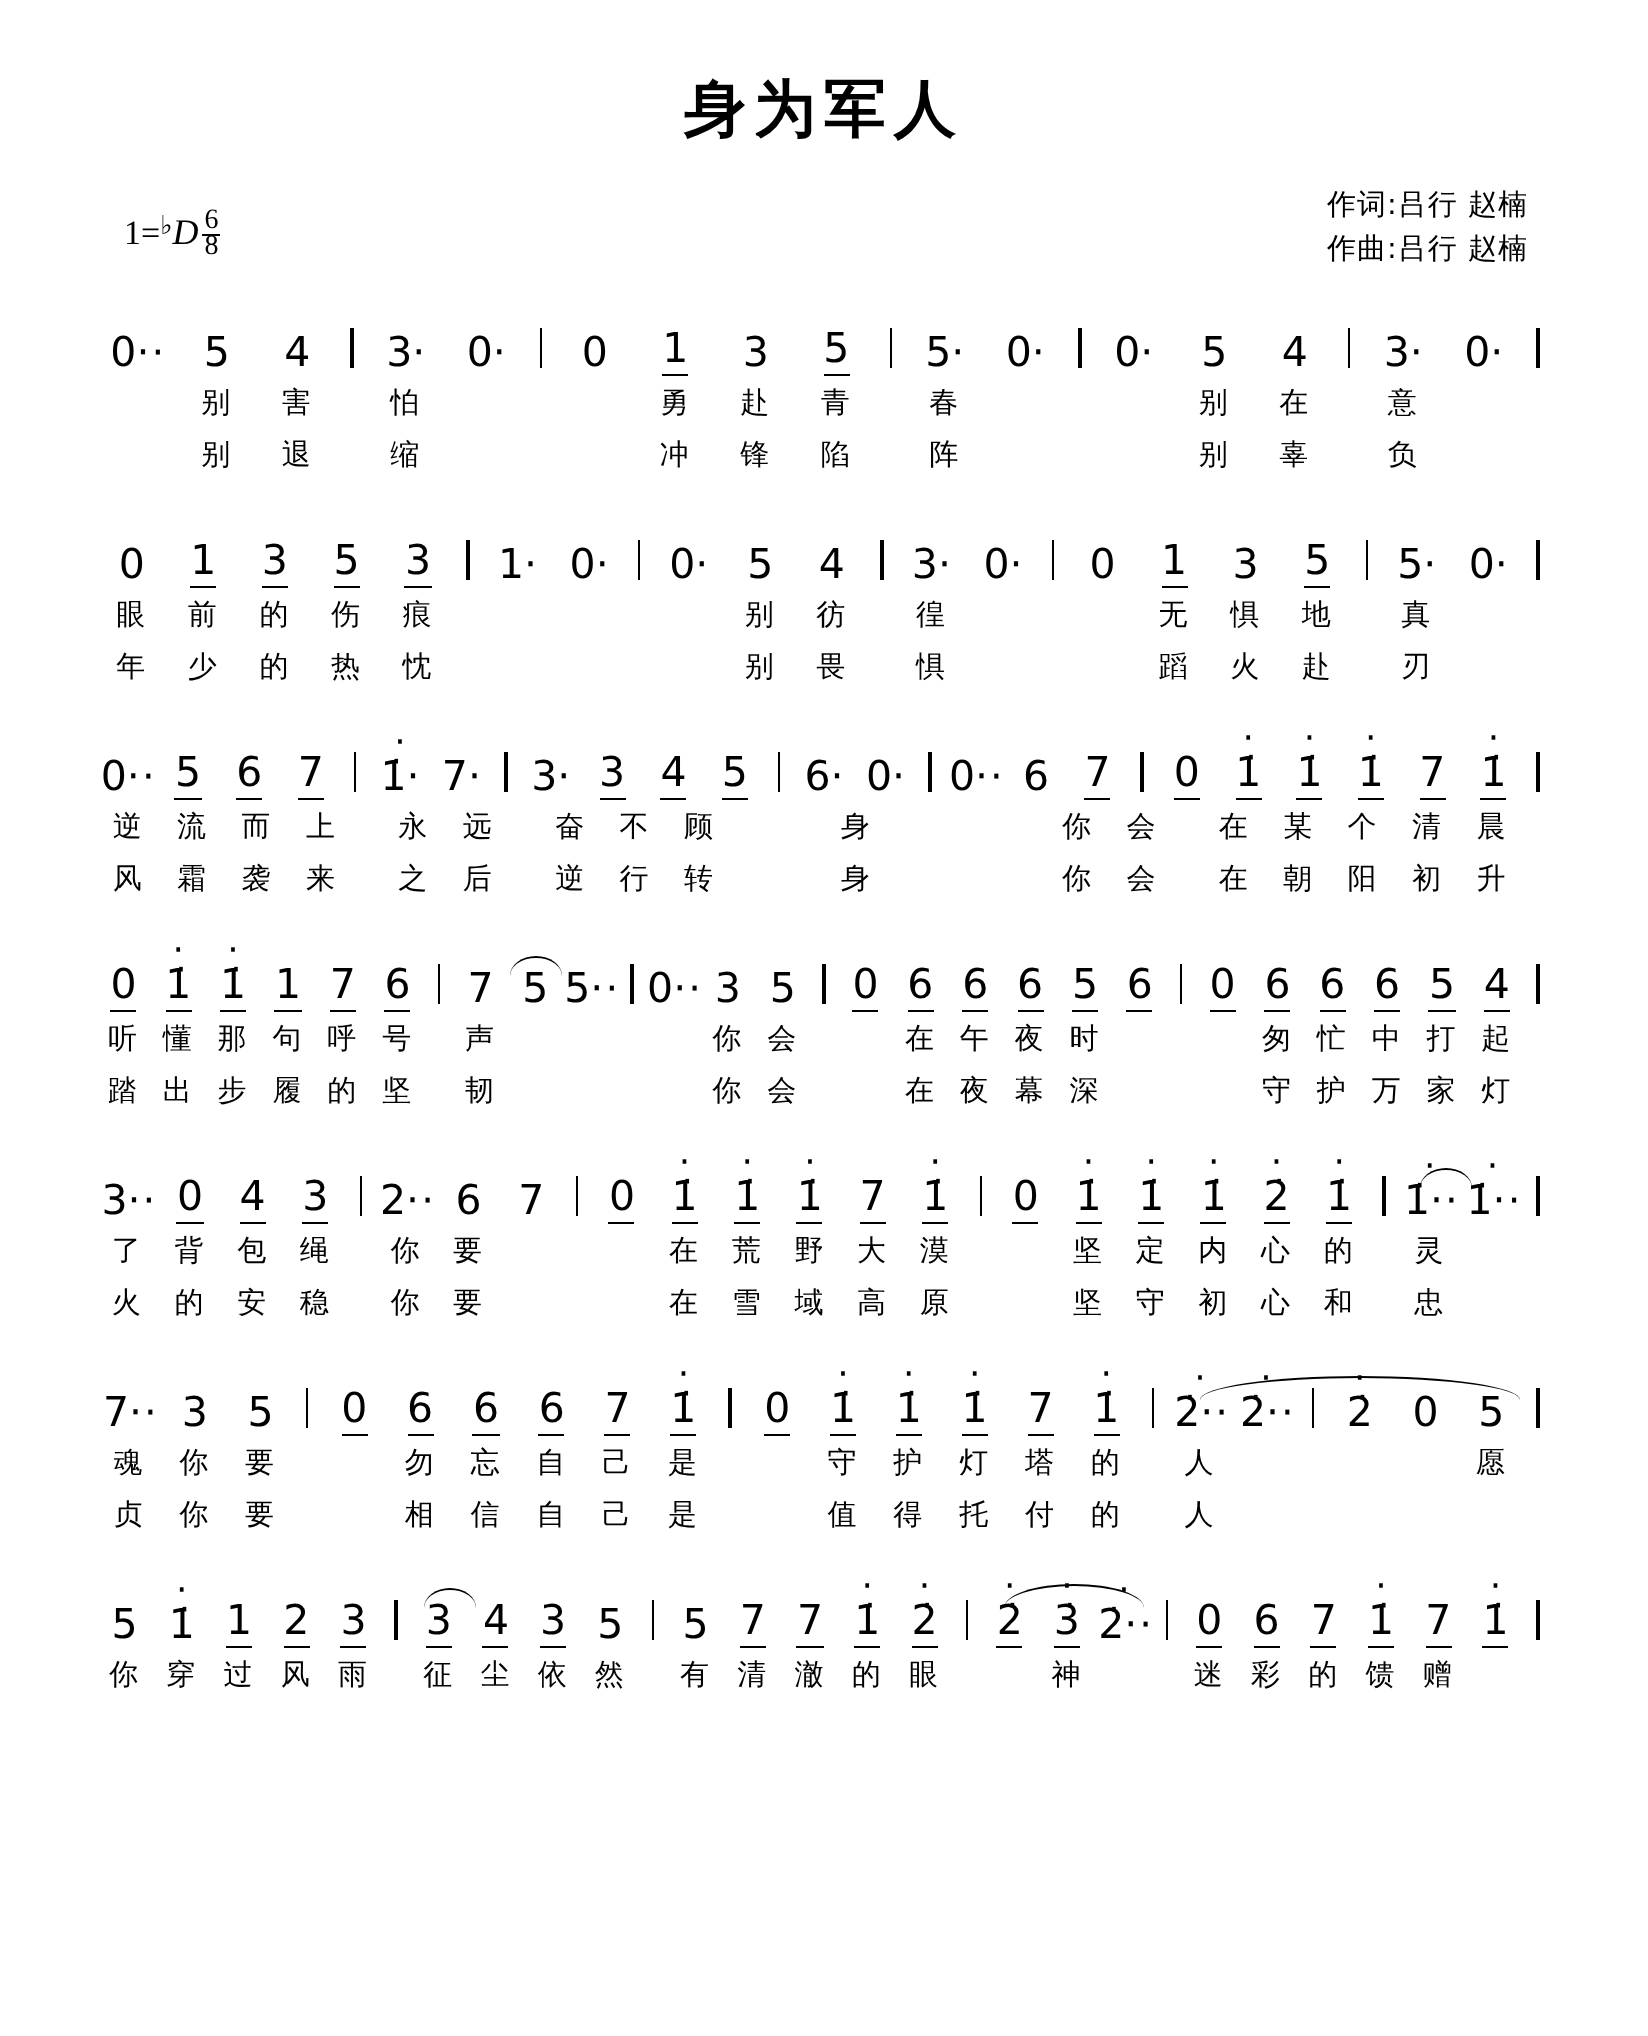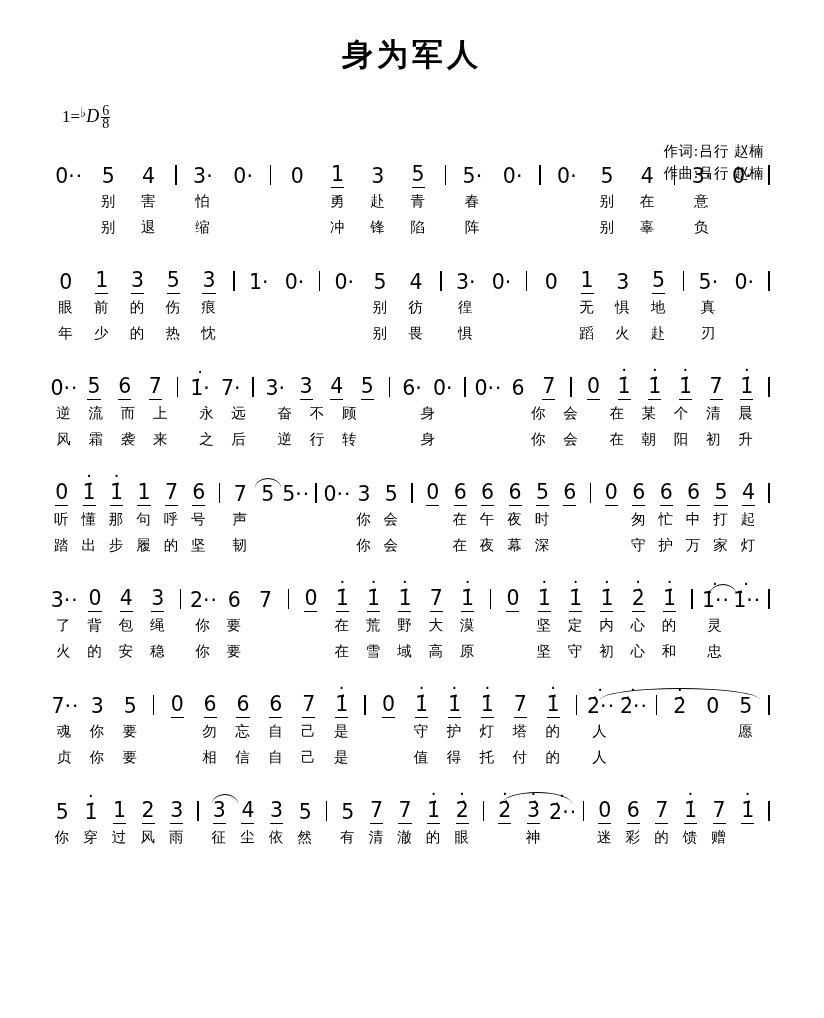--- a/index.html
+++ b/index.html
@@ -32,21 +32,20 @@
   }
   .credits {
     position: absolute;
     right: 60px;
     top: 92px;
     text-align: left;
     font-size: 14.5px;
     line-height: 22px;
     font-family: "DejaVu Sans", sans-serif;
     letter-spacing: 0.5px;
-    margin-top: 48px;
   }
   .keysig {
     position: absolute;
     left: 62px;
     top: 104px;
     font-size: 17px;
     font-family: "Liberation Serif", serif;
     display: flex;
     align-items: center;
   }

